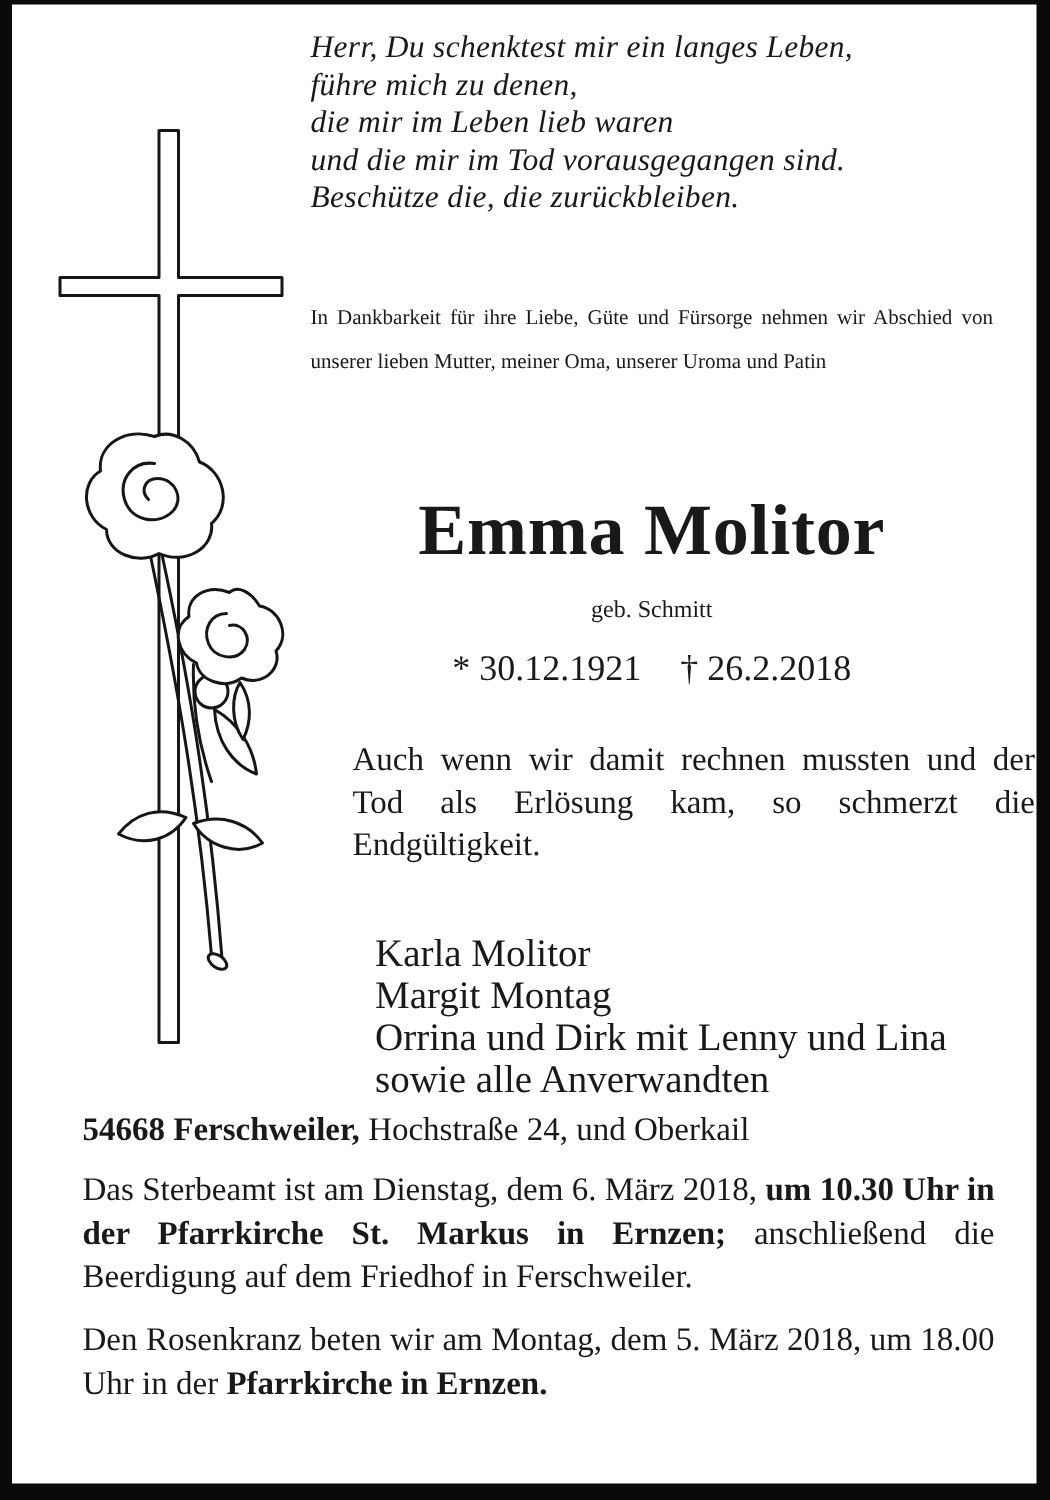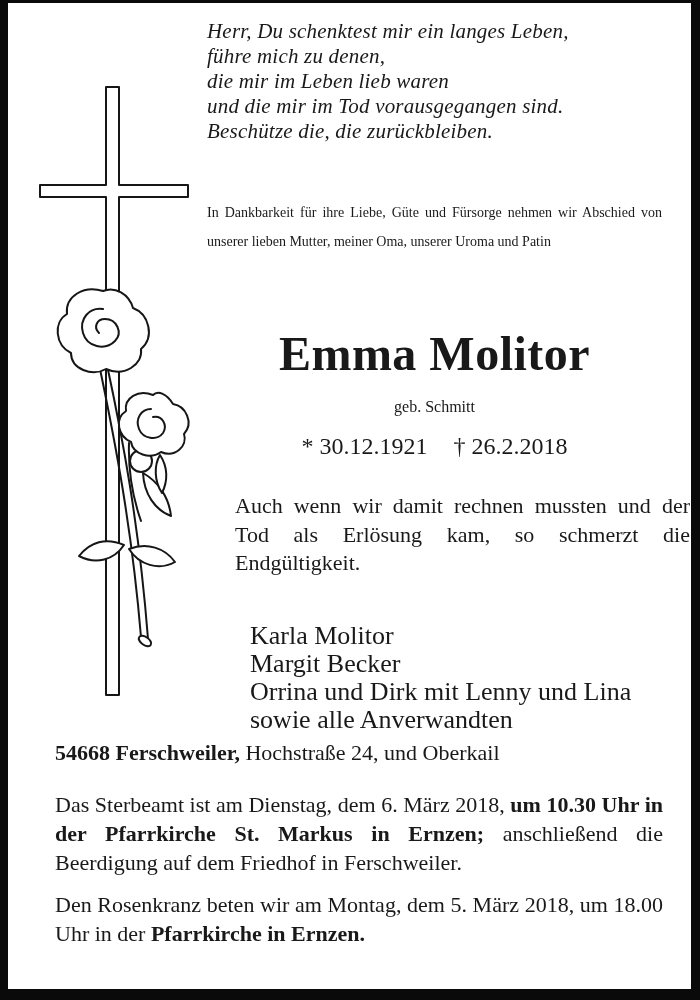--- a/index.html
+++ b/index.html
@@ -63,21 +63,21 @@
     margin-left: 43px;
   }
 
   .mourners {
     left: 242px; top: 619px; width: 420px;
     font-size: 26px; line-height: 28px;
   }
 
   .bottom { left: 47px; top: 735px; width: 608px; font-size: 22px; }
   .bottom p { line-height: 29px; }
-  .address { margin-bottom: 23px; }
+  .address { margin-bottom: 11px; }
   .service { text-align: justify; margin-bottom: 13px; }
   .rosary  { text-align: justify; }
   .bold { font-weight: bold; }
 </style>
 </head>
 <body>
 
 <div class="page">
 
   <svg class="illustration" viewBox="0 0 220 700" stroke="#161616" fill="none" stroke-width="2" stroke-linejoin="round" stroke-linecap="round">
@@ -133,21 +133,21 @@
 
   <div class="block dates">
     <span>* 30.12.1921</span>
     <span>† 26.2.2018</span>
   </div>
 
   <div class="block condolence">Auch wenn wir damit rechnen mussten und der Tod als Erlösung kam, so schmerzt die Endgültigkeit.</div>
 
   <div class="block mourners">
     <div>Karla Molitor</div>
-    <div>Margit Becker</div>
+    <div>Margit Montag</div>
     <div>Orrina und Dirk mit Lenny und Lina</div>
     <div>sowie alle Anverwandten</div>
   </div>
 
   <div class="block bottom">
     <p class="address">
       <span class="bold">54668 Ferschweiler,</span>
       <span>Hochstraße 24, und Oberkail</span>
     </p>
     <p class="service">

